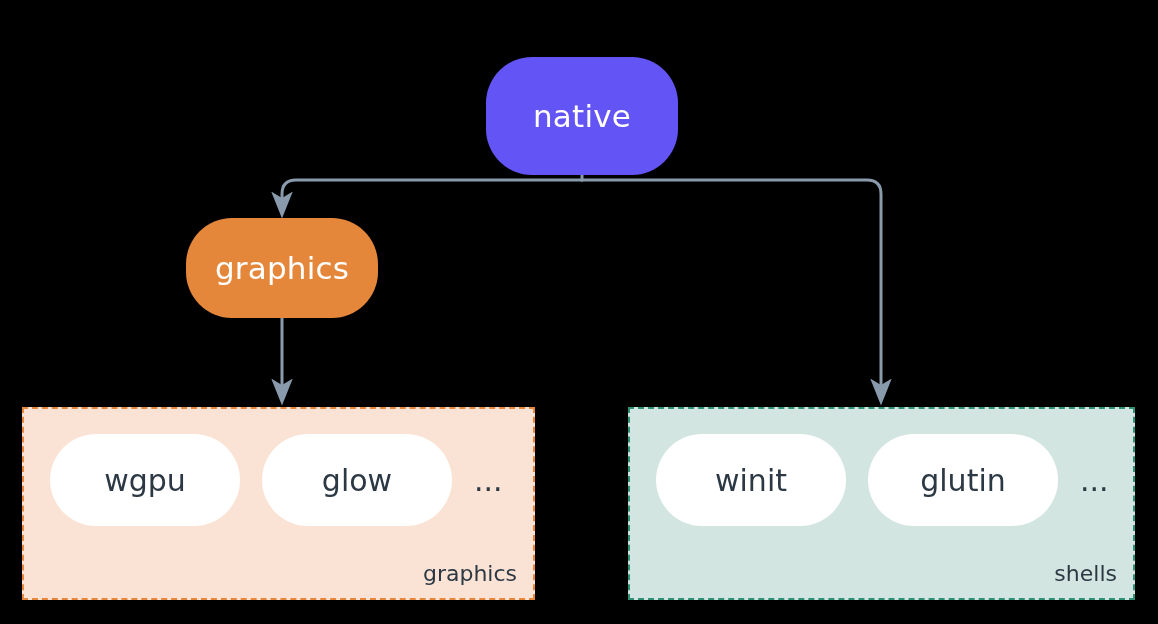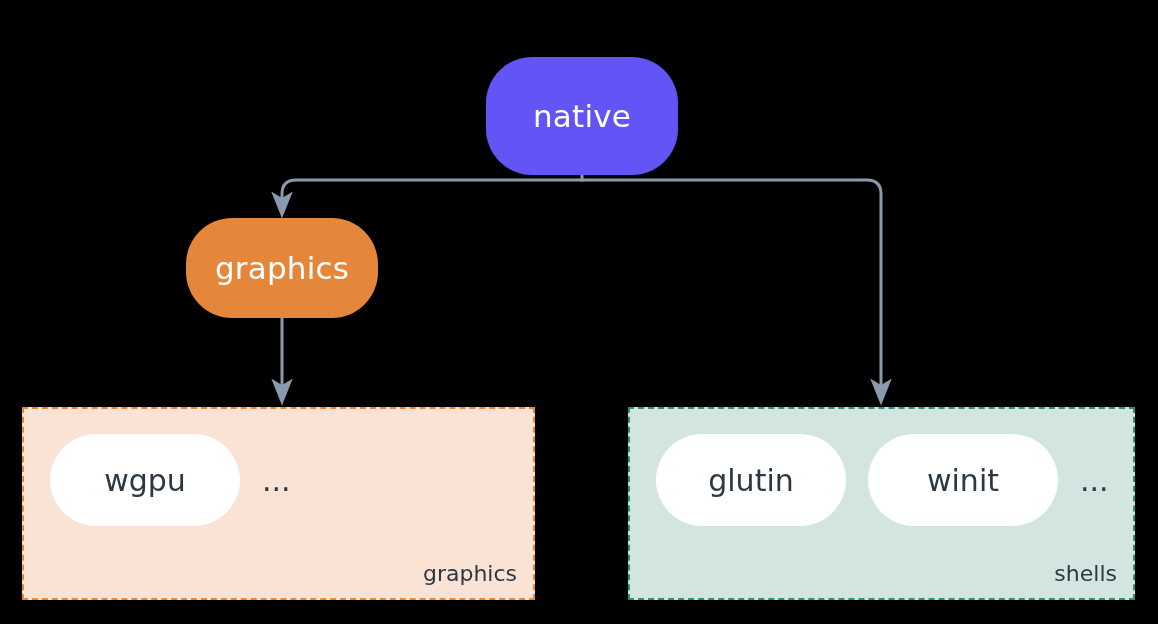--- a/index.html
+++ b/index.html
@@ -146,31 +146,34 @@
 
   <div class="node node-graphics">
     <span>graphics</span>
   </div>
 
   <div class="group group-renderers">
     <div class="group-items">
       <div class="chip">
         <span>wgpu</span>
       </div>
+      <div class="chip">
+        <span>glow</span>
+      </div>
       <div class="chip chip-ellipsis">...</div>
     </div>
     <div class="group-label">graphics</div>
   </div>
 
   <div class="group group-shells">
     <div class="group-items">
       <div class="chip">
-        <span>glutin</span>
+        <span>winit</span>
       </div>
       <div class="chip">
-        <span>winit</span>
+        <span>glutin</span>
       </div>
       <div class="chip chip-ellipsis">...</div>
     </div>
     <div class="group-label">shells</div>
   </div>
 
 </div>
 
 </body></html>

